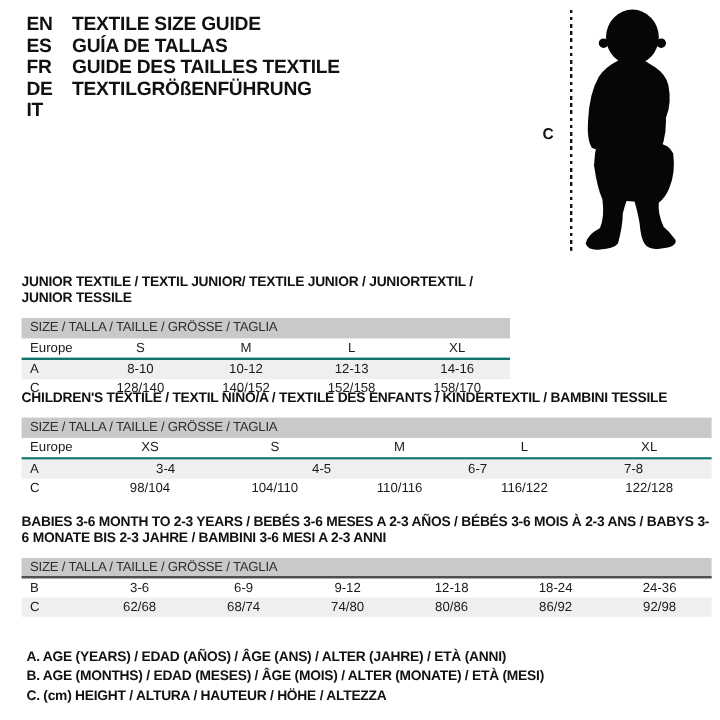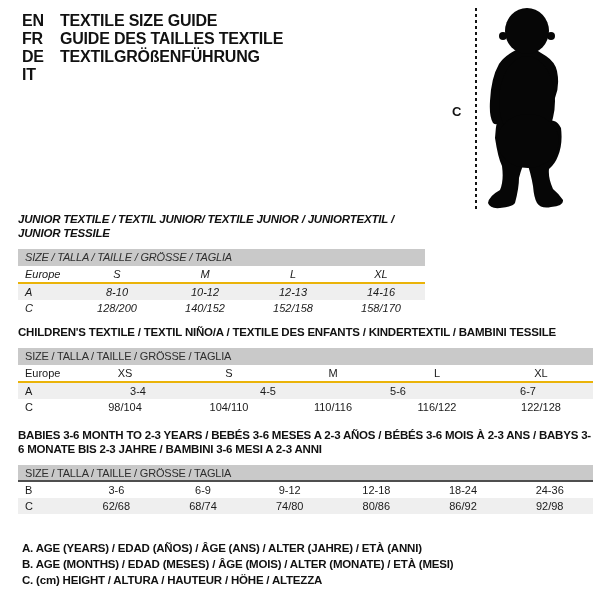--- a/index.html
+++ b/index.html
@@ -18,45 +18,49 @@
   
   .height-line {
     position:absolute; left:475px; top:8px; width:2px; height:201px;
     background:repeating-linear-gradient(to bottom,#141414 0 3px,transparent 3px 6px);
   }
   .c-label { position:absolute; left:452px; top:104px; font-size:13px; font-weight:bold; }
   .baby-svg { position:absolute; left:486px; top:6px; }
 
   
   .size-table { position:absolute; left:18px; }
-  .size-table.t0 { top:212px; width:407px;font-style:italic; }
+  .size-table.t0 { top:228px; width:407px; }
   .size-table.t1 { top:325px; width:575px; }
   .size-table.t2 { top:428px; width:575px; }
   .table-title { font-size:11.5px; font-weight:bold; line-height:14px; letter-spacing:-0.2px; margin-bottom:9px; }
   .size-bar { height:17px; line-height:17px; background:#c9c9c9; color:#2e2e2e; font-size:11px; padding-left:7px; letter-spacing:-0.2px; }
   .size-bar.rule-after { border-bottom:2px solid #4f4f4f; }
   .trow { display:flex; height:16px; line-height:16px; font-size:11px; color:#1a1a1a; }
   .trow.alt { background:#efefef; }
-  .trow.rule-after { border-bottom:2px solid #eab308; height:18px; }
+  .trow.rule-after { border-bottom:2px solid #0f766e; height:18px; }
   .tlabel { width:55px; padding-left:7px; }
   .tcell { flex:1; text-align:center; }
 
   
   .legend-block { position:absolute; left:22px; top:540px; }
   .legend-line { font-size:11.5px; font-weight:bold; line-height:16px; letter-spacing:-0.2px; }
 </style>
 </head>
 <body>
 
 <div class="page">
 
   <div class="lang-block">
     <div class="lang-row">
       <span class="lang-code">EN</span>
       <span class="lang-label">TEXTILE SIZE GUIDE</span>
+    </div>
+    <div class="lang-row">
+      <span class="lang-code">ES</span>
+      <span class="lang-label">GUÍA DE TALLAS</span>
     </div>
     <div class="lang-row">
       <span class="lang-code">FR</span>
       <span class="lang-label">GUIDE DES TAILLES TEXTILE</span>
     </div>
     <div class="lang-row">
       <span class="lang-code">DE</span>
       <span class="lang-label">TEXTILGRÖßENFÜHRUNG</span>
     </div>
     <div class="lang-row">
@@ -120,43 +124,43 @@
         </div>
         <div class="trow alt">
           <span class="tlabel">A</span>
           <span class="tcell">8-10</span>
           <span class="tcell">10-12</span>
           <span class="tcell">12-13</span>
           <span class="tcell">14-16</span>
         </div>
         <div class="trow">
           <span class="tlabel">C</span>
-          <span class="tcell">128/200</span>
+          <span class="tcell">128/140</span>
           <span class="tcell">140/152</span>
           <span class="tcell">152/158</span>
           <span class="tcell">158/170</span>
         </div>
       </section>
       <section class="size-table t1">
         <h3 class="table-title">CHILDREN'S TEXTILE / TEXTIL NIÑO/A / TEXTILE DES ENFANTS / KINDERTEXTIL / BAMBINI TESSILE</h3>
         <div class="size-bar">SIZE / TALLA / TAILLE / GRÖSSE / TAGLIA</div>
         <div class="trow rule-after">
           <span class="tlabel">Europe</span>
           <span class="tcell">XS</span>
           <span class="tcell">S</span>
           <span class="tcell">M</span>
           <span class="tcell">L</span>
           <span class="tcell">XL</span>
         </div>
         <div class="trow alt">
           <span class="tlabel">A</span>
           <span class="tcell">3-4</span>
           <span class="tcell">4-5</span>
-          <span class="tcell">5-6</span>
           <span class="tcell">6-7</span>
+          <span class="tcell">7-8</span>
         </div>
         <div class="trow">
           <span class="tlabel">C</span>
           <span class="tcell">98/104</span>
           <span class="tcell">104/110</span>
           <span class="tcell">110/116</span>
           <span class="tcell">116/122</span>
           <span class="tcell">122/128</span>
         </div>
       </section>

